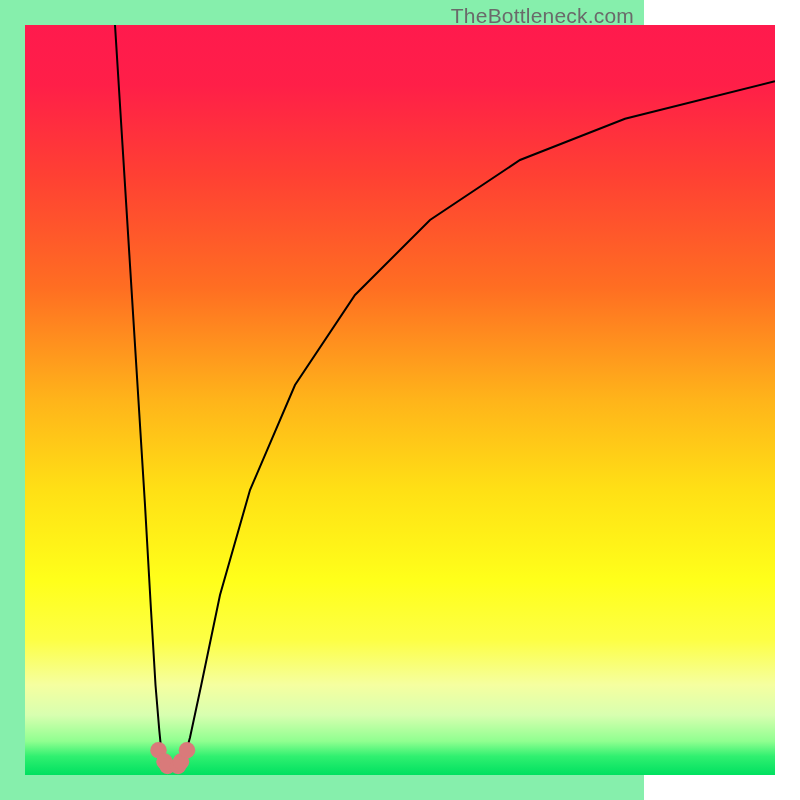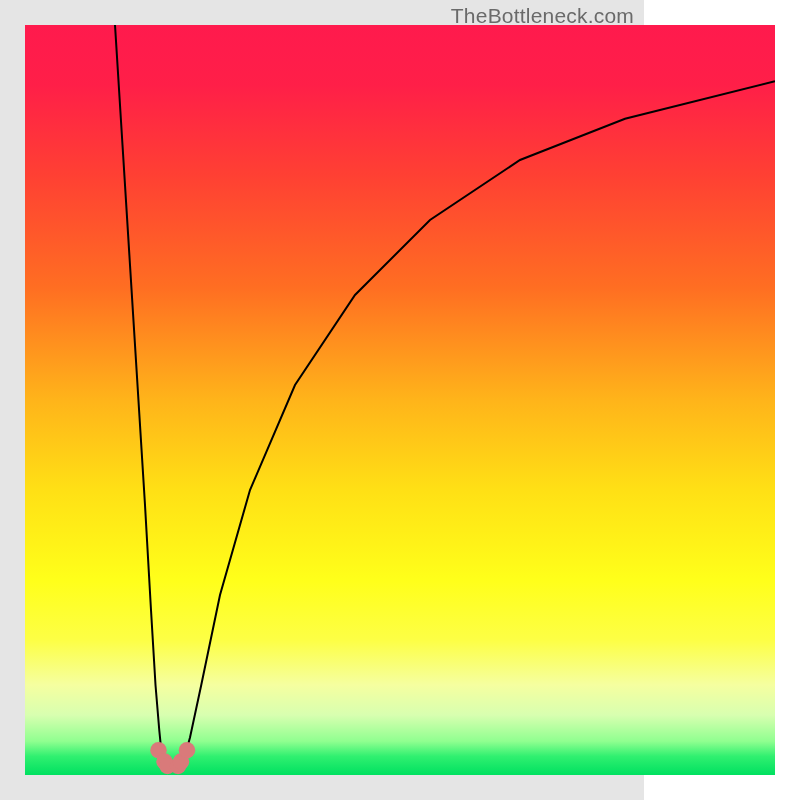--- a/index.html
+++ b/index.html
@@ -7,21 +7,21 @@
     padding: 0;
     width: 800px;
     height: 800px;
     overflow: hidden;
     font-family: Arial, Helvetica, sans-serif;
   }
   .frame {
     position: relative;
     width: 644px;
     height: 800px;
-    background: #e5e5e5;
+    background: #86efac;
     box-sizing: border-box;
   }
   .plot-area {
     position: absolute;
     left: 25px;
     top: 25px;
     width: 750px;
     height: 750px;
     overflow: hidden;
   }

